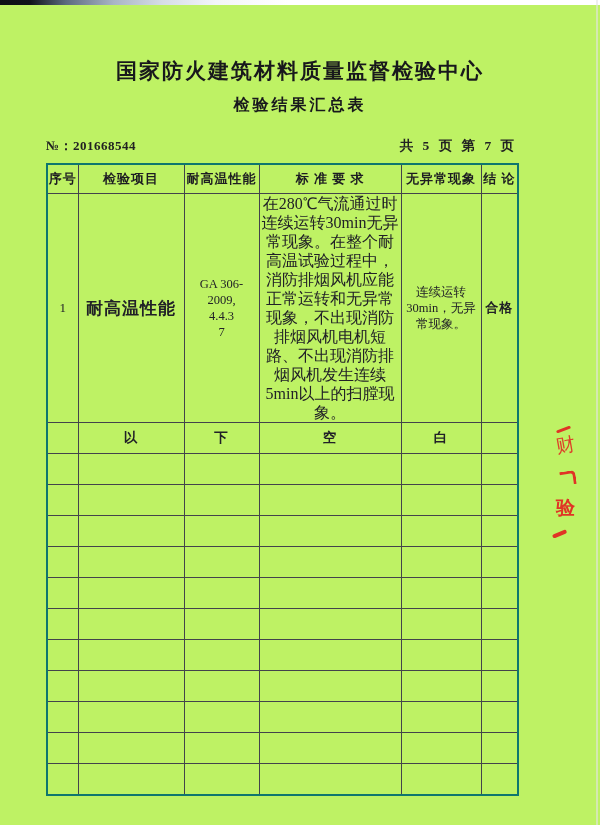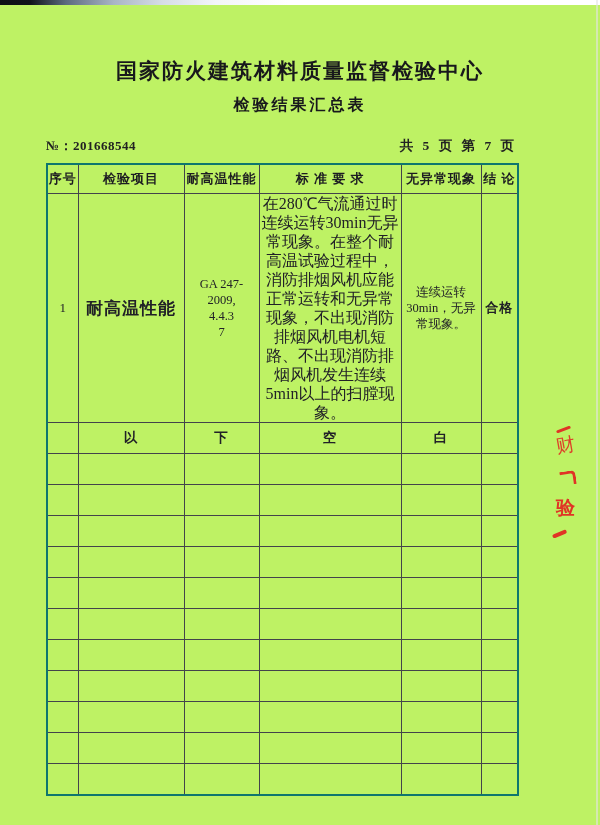--- a/index.html
+++ b/index.html
@@ -100,21 +100,21 @@
         <th>检验项目</th>
         <th>耐高温性能</th>
         <th>标 准 要 求</th>
         <th>无异常现象</th>
         <th>结 论</th>
       </tr>
       <tr>
         <td class="seq-cell">1</td>
         <td class="item-cell">耐高温性能</td>
         <td class="clause-cell">
-          <div>GA 247-</div>
+          <div>GA 306-</div>
           <div>2009,</div>
           <div>4.4.3</div>
           <div>7</div>
         </td>
         <td class="req-cell">在280℃气流通过时连续运转30min无异常现象。在整个耐高温试验过程中，消防排烟风机应能正常运转和无异常现象，不出现消防排烟风机电机短路、不出现消防排烟风机发生连续5min以上的扫膛现象。</td>
         <td class="result-cell">连续运转30min，无异常现象。</td>
         <td class="conclusion-cell">合格</td>
       </tr>
       <tr class="blank-row">
         <td></td>

